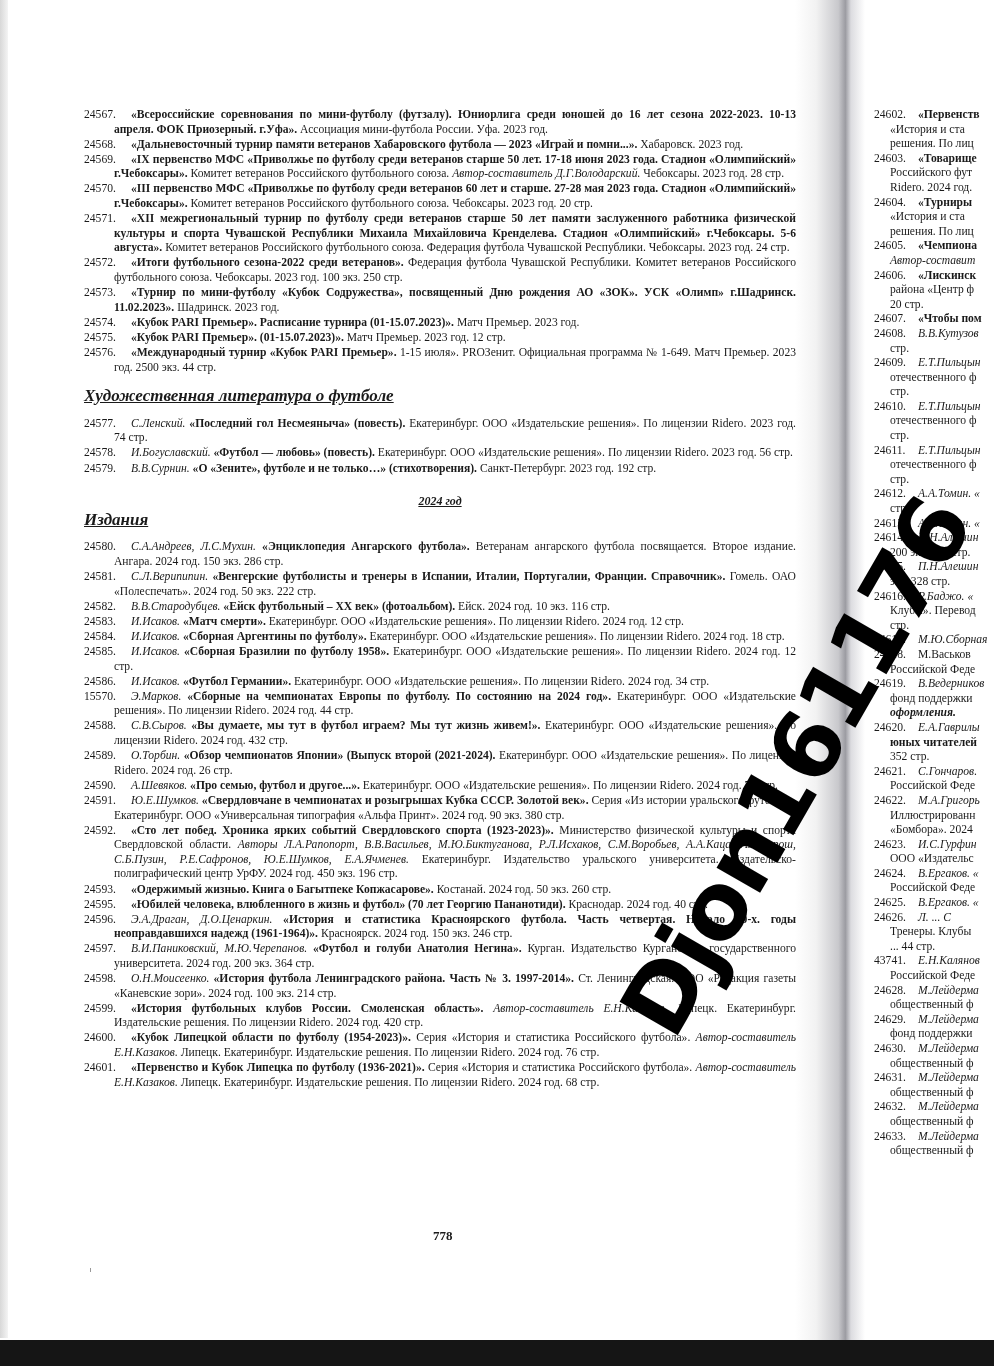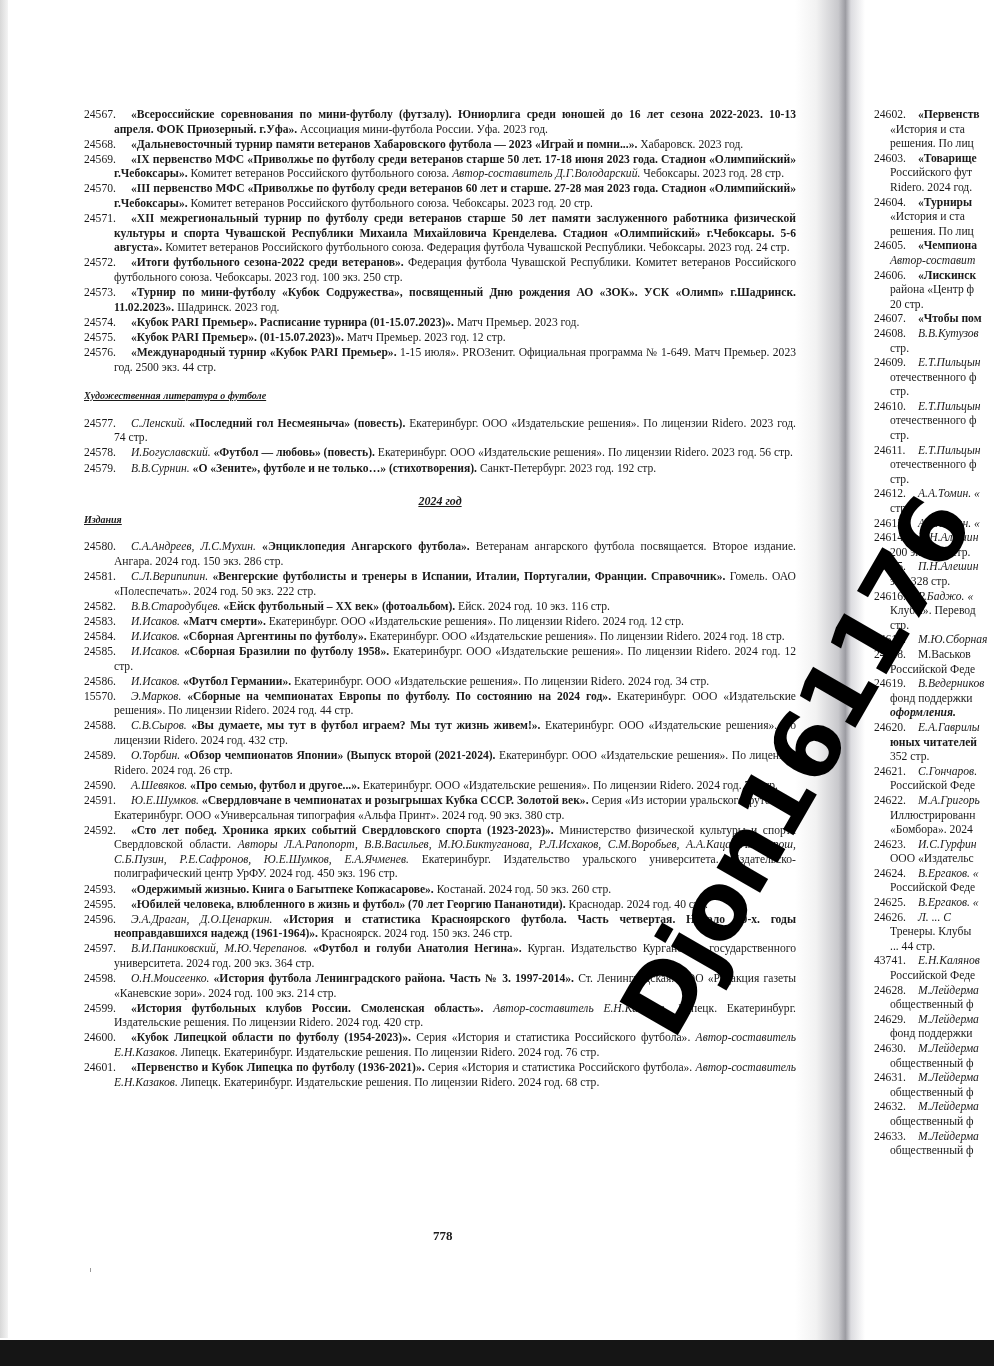--- a/index.html
+++ b/index.html
@@ -14,21 +14,21 @@
   .bottom-bar { position:absolute; left:0; top:1340px; width:994px; height:26px; background:#151515; }
   .gutter { position:absolute; left:795px; top:0; width:70px; height:1340px;
     background:linear-gradient(90deg,#ffffff 0%, #f2f2f2 30%, #c8c8cc 62%, #9c9ca2 72%, #dcdce0 80%, #ffffff 100%); }
   .page-left { position:absolute; left:84px; top:108px; width:712px; font-size:11.6px; line-height:14.6px; }
   .page-right { position:absolute; left:874px; top:108px; width:130px; font-size:11.6px; line-height:14.6px;
     white-space:nowrap; overflow:hidden; }
   .entry { margin:0 0 0.5px 0; text-indent:-30px; padding-left:30px; text-align:justify; }
   .entry .num { display:inline-block; width:47px; text-indent:0; }
   .entry i { font-style:italic; }
   .entry b { font-weight:bold; }
-  .section-title { font-style:italic; font-weight:bold; text-decoration:underline; margin:14px 0 13px 0; font-size:10px; }
+  .section-title { font-style:italic; font-weight:bold; text-decoration:underline; margin:14px 0 13px 0; font-size:17px; }
   .year-title { text-align:center; font-style:italic; font-weight:bold; font-size:12px; text-decoration:underline; margin:18px 0 2px 0; }
   .page-num { position:absolute; left:433px; top:1228px; font-weight:bold; font-size:13px; }
   .r-entry { height:14.6px; }
   .r-entry .num { display:inline-block; width:44px; }
   .r-cont { padding-left:16px; height:14.6px; }
   .watermark { position:absolute; left:600px; top:1000px; font-family:"DejaVu Sans", sans-serif; font-weight:bold;
     font-size:92px; color:#000; transform:rotate(-60deg); transform-origin:left top; white-space:nowrap;
     letter-spacing:-2px; pointer-events:none; }
   .dot { position:absolute; left:90px; top:1268px; width:1px; height:4px; background:#999; }
 </style>

